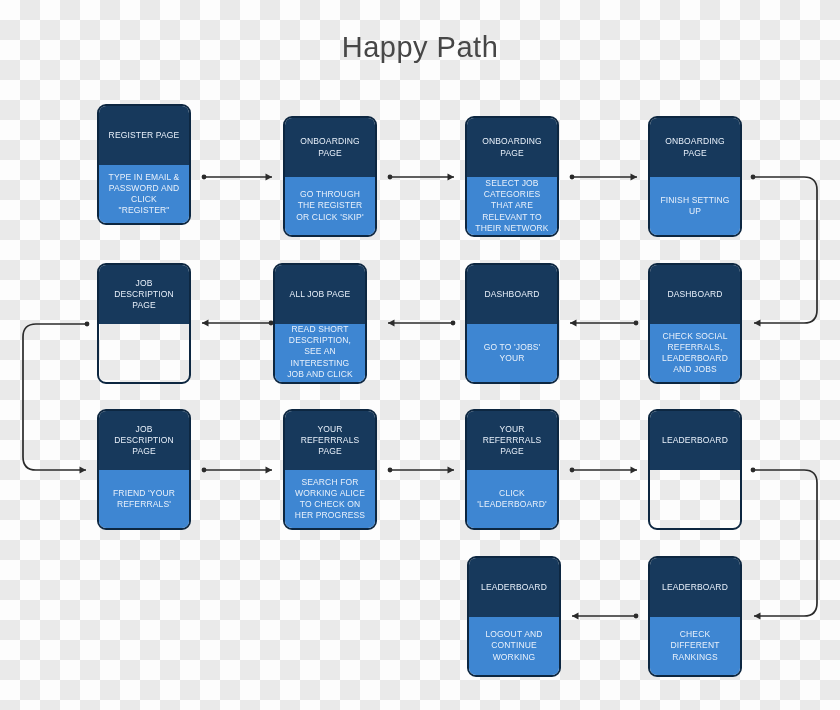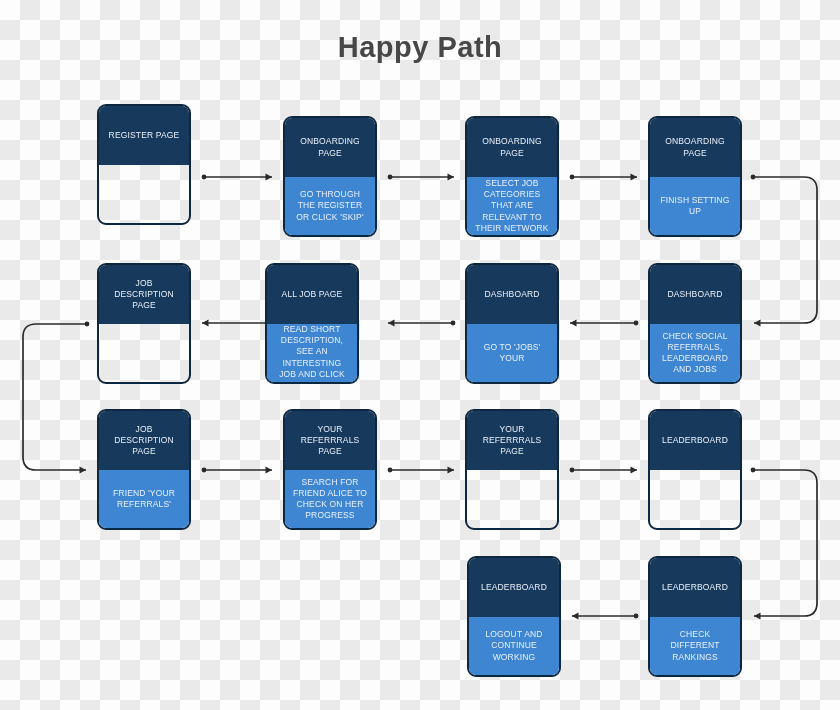--- a/index.html
+++ b/index.html
@@ -24,21 +24,21 @@
                      var(--checker-dark) 180deg 270deg,
                      var(--checker-light) 270deg);
     background-size:40px 40px;
   }
   .title{
     position:absolute;
     top:31px;left:0;right:0;
     margin:0;
     text-align:center;
     font-size:29px;
-    font-weight:bold;
+    font-weight:normal;
     letter-spacing:0.5px;
     color:var(--title-text);
   }
   .connector-layer{
     position:absolute;
     top:0;left:0;
     width:840px;height:710px;
   }
   .connector-layer path.conn{
     fill:none;
@@ -112,60 +112,62 @@
     <path class="conn" d="M390,470 H454" marker-start="url(#dot-start)" marker-end="url(#arrow-end)"></path>
     <path class="conn" d="M572,470 H637" marker-start="url(#dot-start)" marker-end="url(#arrow-end)"></path>
 
     <path class="conn" d="M753,470 H804 Q817,470 817,483 V603 Q817,616 804,616 H754" marker-start="url(#dot-start)" marker-end="url(#arrow-end)"></path>
 
     <path class="conn" d="M636,616 H572" marker-start="url(#dot-start)" marker-end="url(#arrow-end)"></path>
   </svg>
 
   <div class="card" style="left:97px;top:104px">
     <div class="card-header">REGISTER PAGE</div>
+    <div class="card-body">TYPE IN EMAIL &amp; PASSWORD AND CLICK "REGISTER"</div>
   </div>
   <div class="card" style="left:283px;top:116px">
     <div class="card-header">ONBOARDING PAGE</div>
     <div class="card-body">GO THROUGH THE REGISTER OR CLICK 'SKIP'</div>
   </div>
   <div class="card" style="left:465px;top:116px">
     <div class="card-header">ONBOARDING PAGE</div>
     <div class="card-body">SELECT JOB CATEGORIES THAT ARE RELEVANT TO THEIR NETWORK</div>
   </div>
   <div class="card" style="left:648px;top:116px">
     <div class="card-header">ONBOARDING PAGE</div>
     <div class="card-body">FINISH SETTING UP</div>
   </div>
 
   <div class="card" style="left:97px;top:263px">
     <div class="card-header">JOB DESCRIPTION PAGE</div>
   </div>
-  <div class="card" style="left:265px;top:263px">
+  <div class="card" style="left:273px;top:263px">
     <div class="card-header">ALL JOB PAGE</div>
     <div class="card-body">READ SHORT DESCRIPTION, SEE AN INTERESTING JOB AND CLICK 'DETAILS'</div>
   </div>
   <div class="card" style="left:465px;top:263px">
     <div class="card-header">DASHBOARD</div>
     <div class="card-body">GO TO 'JOBS' YOUR</div>
   </div>
   <div class="card" style="left:648px;top:263px">
     <div class="card-header">DASHBOARD</div>
     <div class="card-body">CHECK SOCIAL REFERRALS, LEADERBOARD AND JOBS</div>
   </div>
 
   <div class="card" style="left:97px;top:409px">
     <div class="card-header">JOB DESCRIPTION PAGE</div>
     <div class="card-body">FRIEND 'YOUR REFERRALS'</div>
   </div>
   <div class="card" style="left:283px;top:409px">
     <div class="card-header">YOUR REFERRRALS PAGE</div>
-    <div class="card-body">SEARCH FOR FRIEND ALICE TO CHECK ON HER PROGRESS</div>
+    <div class="card-body">SEARCH FOR WORKING ALICE TO CHECK ON HER PROGRESS</div>
   </div>
   <div class="card" style="left:465px;top:409px">
     <div class="card-header">YOUR REFERRRALS PAGE</div>
+    <div class="card-body">CLICK 'LEADERBOARD'</div>
   </div>
   <div class="card" style="left:648px;top:409px">
     <div class="card-header">LEADERBOARD</div>
   </div>
 
   <div class="card" style="left:467px;top:556px">
     <div class="card-header">LEADERBOARD</div>
     <div class="card-body">LOGOUT AND CONTINUE WORKING</div>
   </div>
   <div class="card" style="left:648px;top:556px">

